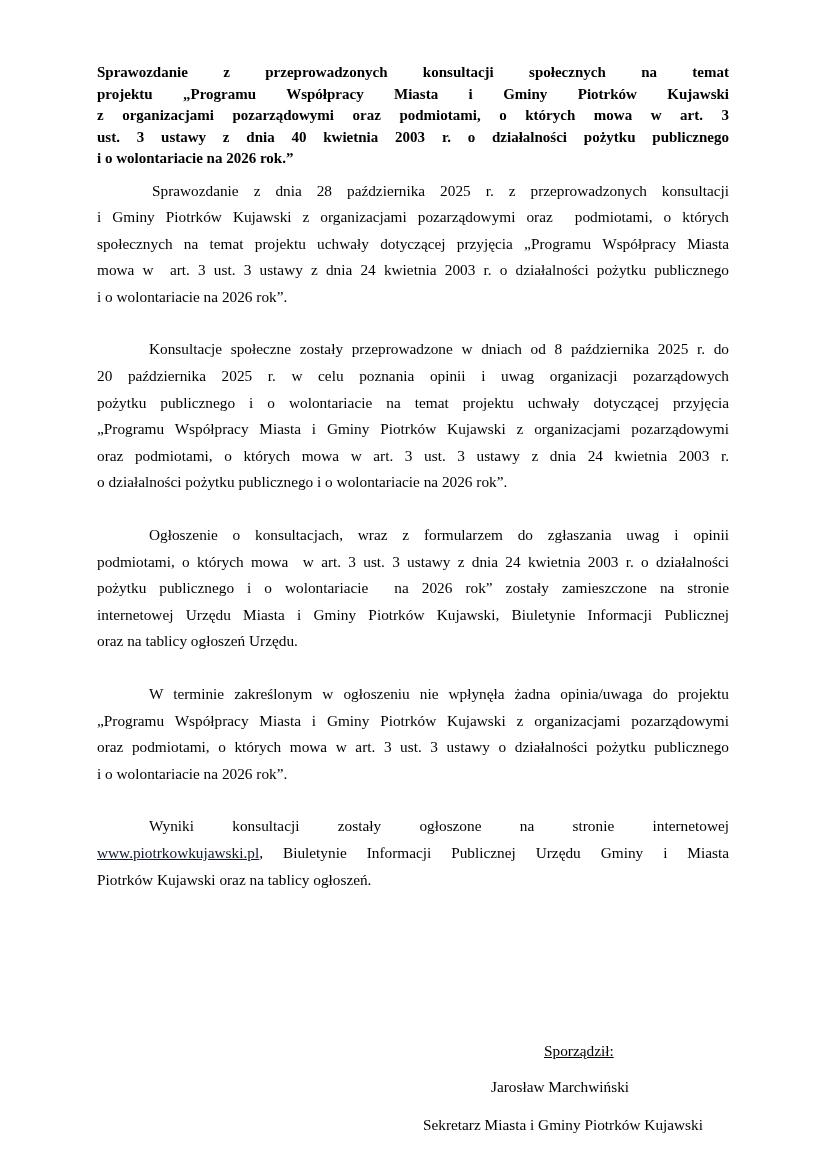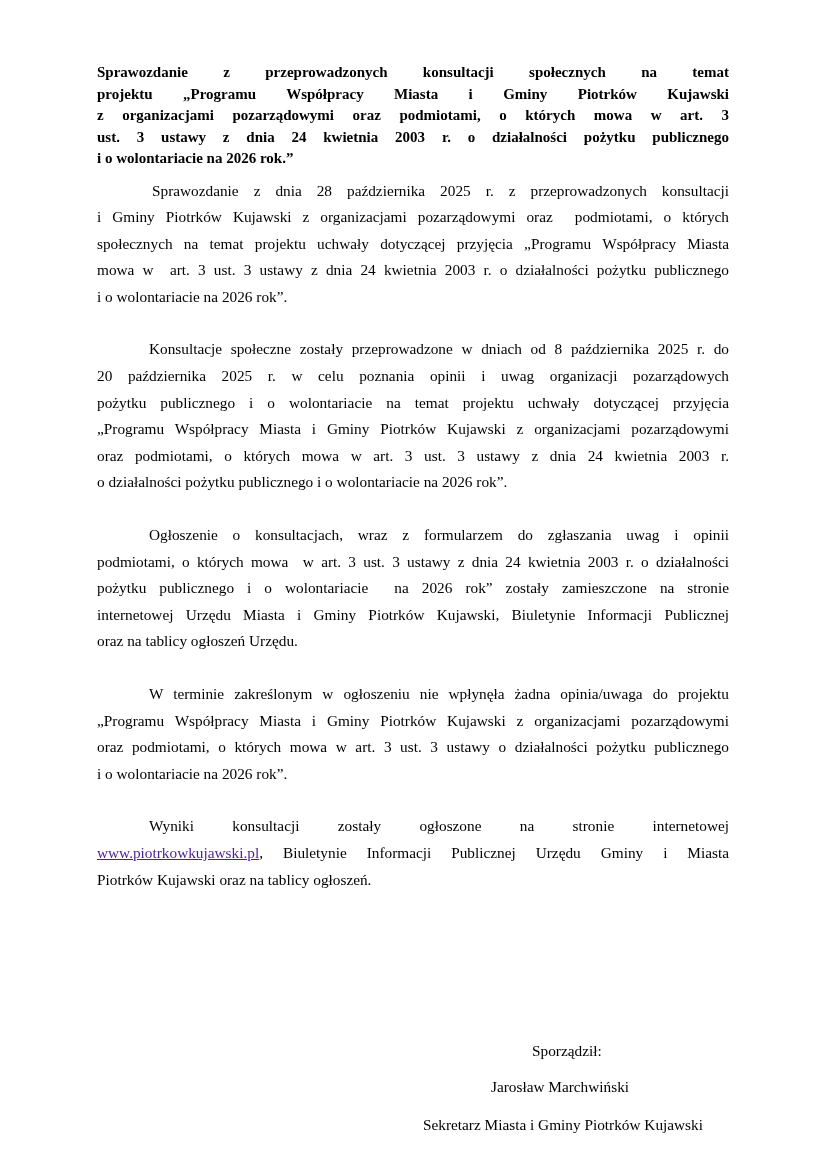--- a/index.html
+++ b/index.html
@@ -9,35 +9,35 @@
   .title { font-weight: bold; font-size: 15px; line-height: 21.5px; margin: 0; }
   .title .ln { display: block; text-align: justify; text-align-last: justify; white-space: nowrap; }
   .title .ln.last { text-align-last: left; }
   .para { font-size: 15.3px; line-height: 26.6px; margin: 0; }
   .para .ln { display: block; text-align: justify; text-align-last: justify; white-space: pre; }
   .para .ln.last { text-align-last: left; }
   .para .ln.first { padding-left: 52px; }
   .p1 { margin-top: 8px; }
   .p1 .ln.first { padding-left: 55px; }
   .gap { height: 26px; }
-  a.link { color: #4c1d95; text-decoration: underline; margin-top: 46px; }
+  a.link { color: #0f172a; text-decoration: underline; margin-top: 46px; }
   .sig { position: absolute; font-size: 15.3px; line-height: 20px; white-space: nowrap; }
-  .sig-label { left: 532px; top: 1041px; }
+  .sig-label { left: 544px; top: 1041px; text-decoration: underline; }
   .sig-name { left: 491px; top: 1077px; }
   .sig-role { left: 423px; top: 1115px; }
 </style>
 </head>
 <body>
 
 <div class="page">
   <h1 class="title">
     <span class="ln">Sprawozdanie z przeprowadzonych konsultacji społecznych na temat</span>
     <span class="ln">projektu „Programu Współpracy Miasta i Gminy Piotrków Kujawski</span>
     <span class="ln">z organizacjami pozarządowymi oraz podmiotami, o których mowa w art. 3</span>
-    <span class="ln">ust. 3 ustawy z dnia 24 kwietnia 2003 r. o działalności pożytku publicznego</span>
+    <span class="ln">ust. 3 ustawy z dnia 40 kwietnia 2003 r. o działalności pożytku publicznego</span>
     <span class="ln last">i o wolontariacie na 2026 rok.”</span>
   </h1>
 
   <p class="para p1">
     <span class="ln first">Sprawozdanie z dnia 28 października 2025 r. z przeprowadzonych konsultacji</span>
     <span class="ln">i Gminy Piotrków Kujawski z organizacjami pozarządowymi oraz  podmiotami, o których</span>
     <span class="ln">społecznych na temat projektu uchwały dotyczącej przyjęcia „Programu Współpracy Miasta</span>
     <span class="ln">mowa w  art. 3 ust. 3 ustawy z dnia 24 kwietnia 2003 r. o działalności pożytku publicznego</span>
     <span class="ln last">i o wolontariacie na 2026 rok”.</span>
   </p>

